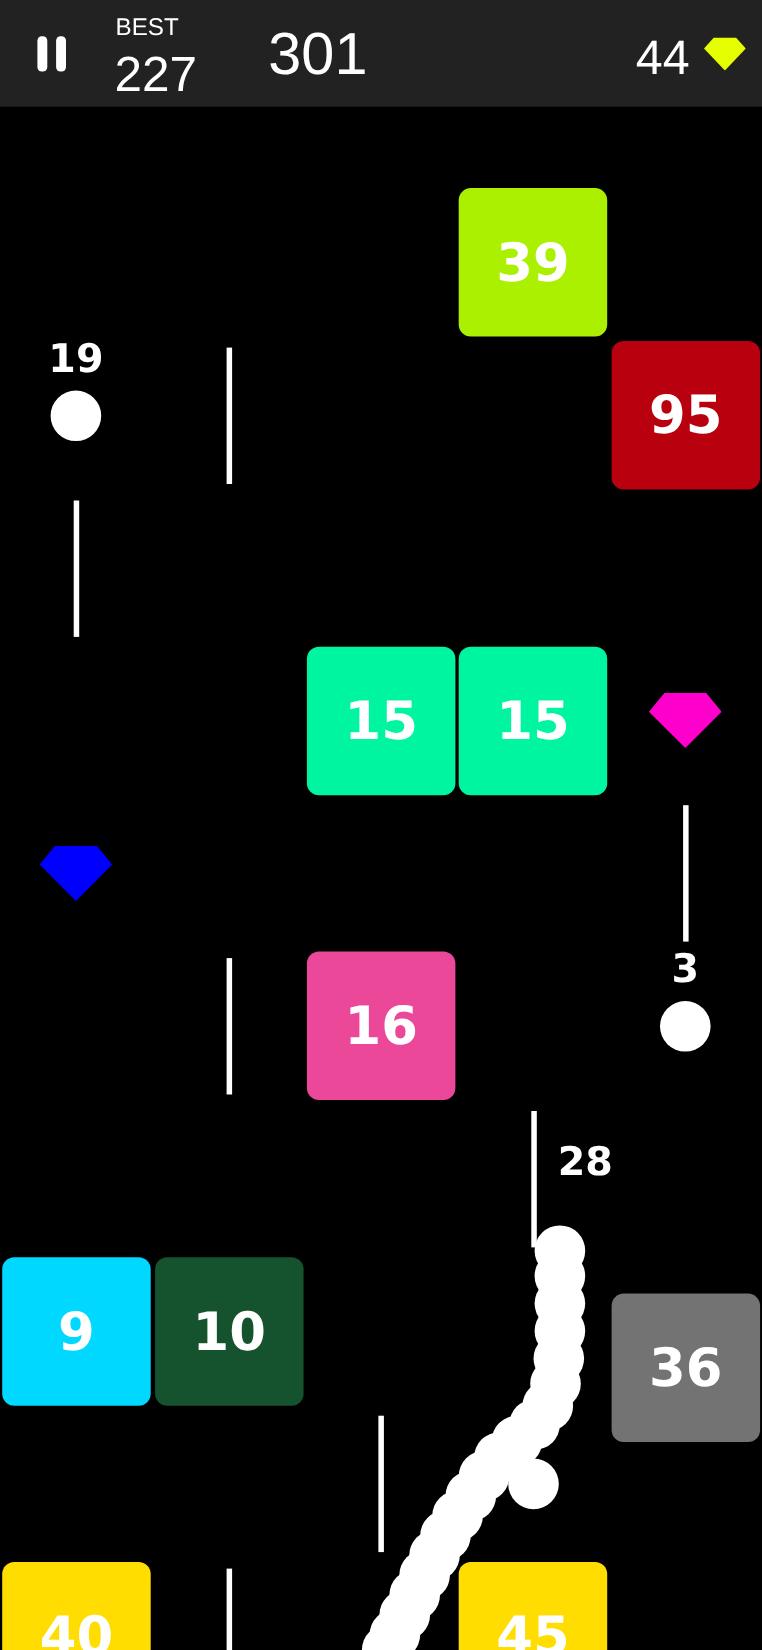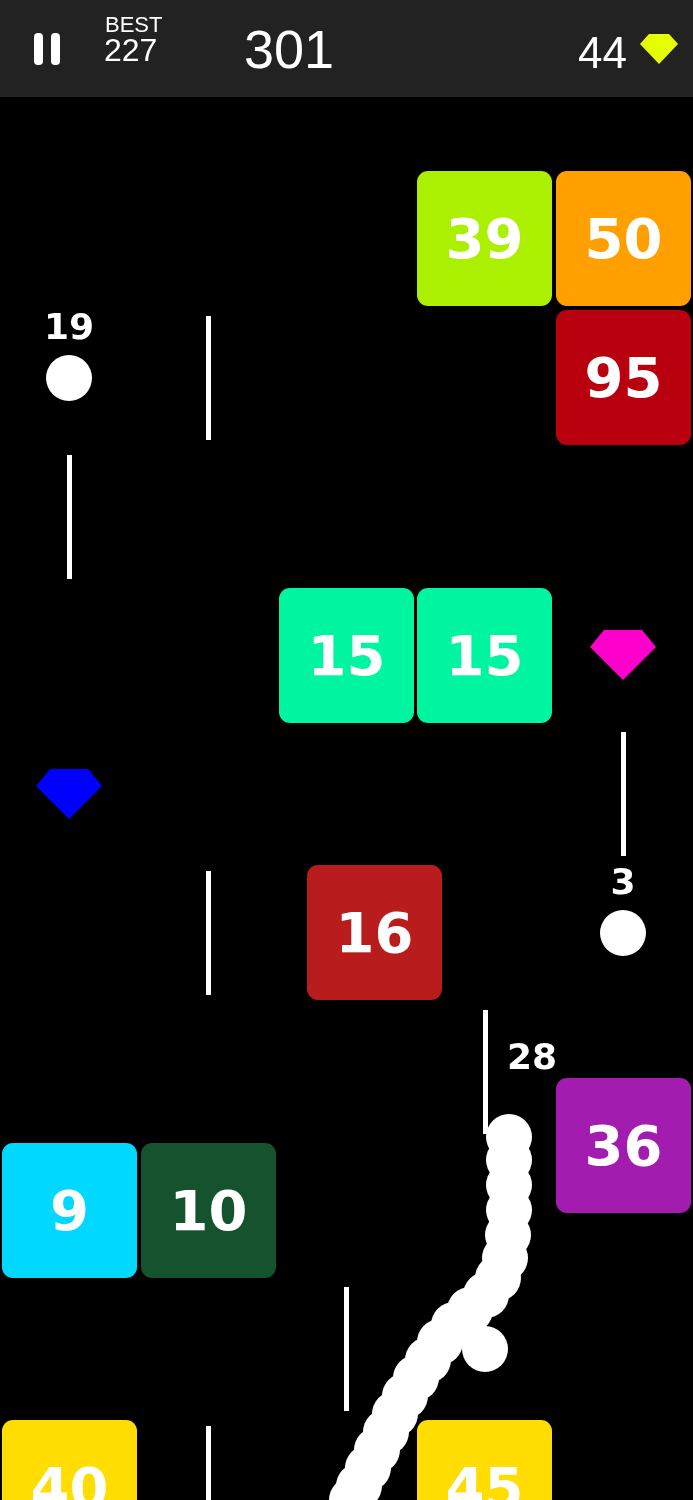--- a/index.html
+++ b/index.html
@@ -3,26 +3,26 @@
 <meta charset="utf-8">
 <style>
   * { margin:0; padding:0; box-sizing:border-box; }
   html, body { width:693px; height:1500px; background:#000; overflow:hidden; }
   body { position:relative; font-family:"DejaVu Sans", sans-serif; color:#fff; }
   .header { position:absolute; left:0; top:0; width:693px; height:97px; background:#222222; }
   .pause { position:absolute; left:33px; top:33px; width:28px; height:32px; cursor:pointer; }
   .pause span { position:absolute; top:0; width:9px; height:32px; background:#fff; border-radius:4px; }
   .pause span.l { left:1px; } .pause span.r { left:18px; }
   .best-label { position:absolute; left:105px; top:12px; font-size:22px; font-family:"Liberation Sans", sans-serif; }
-  .best-value { position:absolute; left:104px; top:32px; font-size:32px; font-family:"Liberation Sans", sans-serif; }
+  .best-value { position:absolute; left:104px; top:42px; font-size:45px; font-family:"Liberation Sans", sans-serif; }
   .score { position:absolute; left:0; width:580px; top:18px; text-align:center; font-size:54px; font-family:"Liberation Sans", sans-serif; padding-right:2px; }
   .gems { position:absolute; right:66px; top:28px; font-size:44px; font-family:"Liberation Sans", sans-serif; }
   .gem-hdr { position:absolute; left:640px; top:34px; width:38px; height:30px; }
   .block { position:absolute; width:135px; height:135px; border-radius:11px; display:flex; align-items:center; justify-content:center;
-           font-size:56px; font-weight:bold; color:#fff; font-family:"DejaVu Sans", sans-serif; }
+           font-size:48px; font-weight:bold; color:#fff; font-family:"DejaVu Sans", sans-serif; }
   .bar { position:absolute; width:5px; background:#fff; }
   .ball { position:absolute; width:46px; height:46px; border-radius:50%; background:#fff; }
   .ball-label { position:absolute; width:80px; text-align:center; font-size:36px; font-weight:bold; }
   .gem { position:absolute; width:66px; height:50px; }
   .snake-seg { position:absolute; width:46px; height:46px; border-radius:50%; background:#fff; }
 </style>
 </head>
 <body>
 
 <div class="header">
@@ -34,28 +34,27 @@
   <div class="best-value">227</div>
   <div class="score">301</div>
   <div class="gems">44</div>
   <svg class="gem-hdr" viewBox="0 0 38 30">
     <polygon points="9,0 29,0 38,10 19,30 0,10" fill="#E6FF00"></polygon>
   </svg>
 </div>
 
 <div id="game-field" style="position:absolute;left:0;top:0;width:693px;height:1500px;">
     <div class="block" style="left: 417px; top: 171px; background: rgb(170, 240, 0);">39</div>
-    <div class="block" style="left: 556px; top: 171px; background: rgb(255, 160, 0);">50</div>
     <div class="block" style="left: 556px; top: 310px; background: rgb(184, 0, 14);">95</div>
     <div class="block" style="left: 279px; top: 588px; background: rgb(0, 245, 160);">15</div>
     <div class="block" style="left: 417px; top: 588px; background: rgb(0, 245, 160);">15</div>
-    <div class="block" style="left: 279px; top: 865px; background: #b91c1c; margin-left: 28px;">16</div>
+    <div class="block" style="left: 279px; top: 865px; background: #ec4899;">16</div>
     <div class="block" style="left: 2px; top: 1143px; background: rgb(0, 216, 255);">9</div>
     <div class="block" style="left: 141px; top: 1143px; background: #14532d;">10</div>
-    <div class="block" style="left: 556px; top: 1078px; background: #a21caf;">36</div>
+    <div class="block" style="left: 556px; top: 1176px; background: #737373;">36</div>
     <div class="block" style="left: 2px; top: 1420px; background: rgb(255, 221, 0);">40</div>
     <div class="block" style="left: 417px; top: 1420px; background: rgb(255, 221, 0);">45</div>
     <div class="bar" style="left: 206px; top: 316px; height: 124px;"></div>
     <div class="bar" style="left: 67px; top: 455px; height: 124px;"></div>
     <div class="bar" style="left: 621px; top: 732px; height: 124px;"></div>
     <div class="bar" style="left: 206px; top: 871px; height: 124px;"></div>
     <div class="bar" style="left: 483px; top: 1010px; height: 124px;"></div>
     <div class="bar" style="left: 344px; top: 1287px; height: 124px;"></div>
     <div class="bar" style="left: 206px; top: 1426px; height: 74px;"></div>
     <div class="ball-label" style="left: 29px; top: 306px;">19</div>

